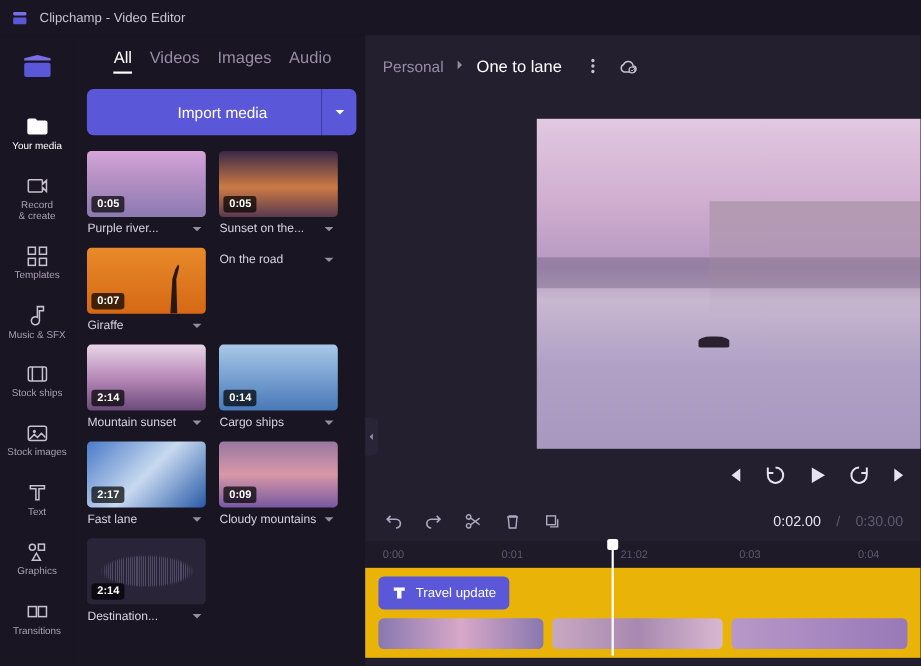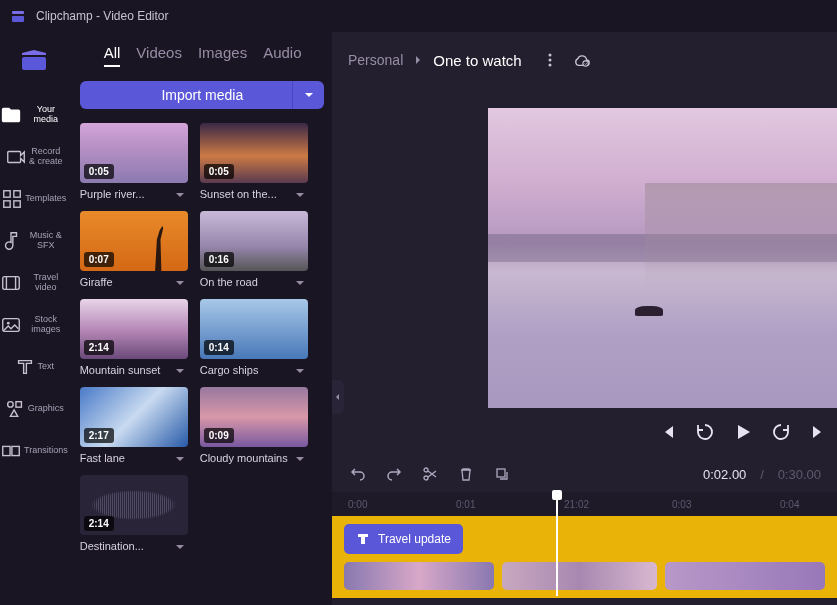--- a/index.html
+++ b/index.html
@@ -7,36 +7,36 @@
 
 
 .titlebar { height: 32px; display: flex; align-items: center; padding: 0 10px; background: #1a1523; }
 .titlebar .logo-icon { width: 16px; height: 16px; margin-right: 10px; display: inline-block; }
 .titlebar .title { font-size: 12px; color: #c8c2d0; }
 
 .main-area { display: flex; height: calc(605px - 32px); }
 
 
 .sidebar-left { width: 68px; background: #1a1523; display: flex; flex-direction: column; align-items: center; padding-top: 16px; gap: 12px; }
-.side-item { display: flex; flex-direction: row; align-items: center; gap: 2px; cursor: pointer; padding: 4px 0; }
+.side-item { display: flex; flex-direction: column; align-items: center; gap: 2px; cursor: pointer; padding: 4px 0; }
 .side-item .icon { width: 22px; height: 22px; display: flex; align-items: center; justify-content: center; color: #c8c2d0; }
 .side-item .icon svg { width: 22px; height: 22px; fill: #c8c2d0; }
 .side-item .label { font-size: 9px; color: #a8a0b5; text-align: center; line-height: 1.1; }
 .side-item.active .label { color: #fff; }
 .side-item.active .icon svg { fill: #fff; }
 .brand-icon { width: 28px; height: 22px; margin-bottom: 18px; }
 
 
 .media-panel { width: 267px; background: #1a1523; padding: 12px 8px 0 12px; display: flex; flex-direction: column; }
 .media-tabs { display: flex; gap: 16px; margin-bottom: 14px; padding-left: 4px; margin-left: 20px; }
 .media-tab { font-size: 15px; color: #968da5; cursor: pointer; padding-bottom: 4px; }
 .media-tab.active { color: #fff; border-bottom: 2px solid #fff; }
 
 .import-row { display: flex; margin-bottom: 14px; }
-.import-btn { flex: 1; background: #5b57d9; color: #fff; font-size: 14px; border: none; border-radius: 6px 0 0 6px; height: 28px; cursor: pointer; padding-left: 33px; }
+.import-btn { flex: 1; background: #5b57d9; color: #fff; font-size: 14px; border: none; border-radius: 6px 0 0 6px; height: 42px; cursor: pointer; padding-left: 33px; }
 .import-dd { width: 32px; background: #5b57d9; border: none; border-left: 1px solid #4a46c0; border-radius: 0 6px 6px 0; cursor: pointer; display: flex; align-items: center; justify-content: center; }
 .import-dd svg { width: 10px; height: 10px; fill: #fff; }
 
 .media-grid { display: grid; grid-template-columns: repeat(2, 108px); gap: 10px 12px; overflow-y: auto; justify-content: start; }
 .media-grid::-webkit-scrollbar { width: 0; }
 .clip { width: 108px; }
 .thumb { width: 108px; height: 60px; border-radius: 4px; position: relative; overflow: hidden; cursor: pointer; }
 .duration { position: absolute; left: 4px; bottom: 4px; background: rgba(0,0,0,0.7); color: #fff; font-size: 10px; font-weight: 600; padding: 2px 5px; border-radius: 3px; }
 .clip-row { display: flex; align-items: center; justify-content: space-between; margin-top: 4px; }
 .clip-name { font-size: 11px; color: #d8d2e0; white-space: nowrap; overflow: hidden; text-overflow: ellipsis; flex: 1; }
@@ -161,21 +161,21 @@
         </span>
       <span class="label">Music &amp; SFX</span>
     </div>
     <div class="side-item">
       <span class="icon">
           <svg viewBox="0 0 24 24">
             <rect x="3" y="5" width="18" height="14" rx="2" fill="none" stroke="#c8c2d0" stroke-width="1.5"></rect>
             <path d="M7 5v14M17 5v14" stroke="#c8c2d0" stroke-width="1.5"></path>
           </svg>
         </span>
-      <span class="label">Travel video</span>
+      <span class="label">Stock ships</span>
     </div>
     <div class="side-item">
       <span class="icon">
           <svg viewBox="0 0 24 24">
             <rect x="3" y="5" width="18" height="14" rx="2" fill="none" stroke="#c8c2d0" stroke-width="1.5"></rect>
             <circle cx="9" cy="10" r="1.5" fill="#c8c2d0"></circle>
             <path d="M4 18l5-5 3 3 4-4 4 4" fill="none" stroke="#c8c2d0" stroke-width="1.5"></path>
           </svg>
         </span>
       <span class="label">Stock images</span>
@@ -252,23 +252,20 @@
             <span class="duration">0:07</span>
           </div>
         <div class="clip-row">
             <span class="clip-name">Giraffe</span>
             <span class="check"><svg viewBox="0 0 12 12">
                 <path d="M2 4l4 4 4-4"></path>
               </svg></span>
           </div>
       </div>
       <div class="clip">
-        <div class="thumb th-road">
-            <span class="duration">0:16</span>
-          </div>
         <div class="clip-row">
             <span class="clip-name">On the road</span>
             <span class="check"><svg viewBox="0 0 12 12">
                 <path d="M2 4l4 4 4-4"></path>
               </svg></span>
           </div>
       </div>
       <div class="clip">
         <div class="thumb th-mountain">
             <span class="duration">2:14</span>
@@ -333,21 +330,21 @@
       </svg>
     </div>
 
   <div class="right-area">
     <div class="top-bar">
       <div class="breadcrumb">
         <span class="crumb-text">Personal</span>
         <span class="crumb-sep"><svg viewBox="0 0 10 10">
               <path d="M3 1l4 4-4 4"></path>
             </svg></span>
-        <span class="crumb-current">One to watch</span>
+        <span class="crumb-current">One to lane</span>
       </div>
       <div class="top-actions">
         <button class="icon-btn">
             <svg viewBox="0 0 18 18">
               <circle cx="9" cy="4" r="1.5"></circle>
               <circle cx="9" cy="9" r="1.5"></circle>
               <circle cx="9" cy="14" r="1.5"></circle>
             </svg>
           </button>
         <button class="icon-btn">

